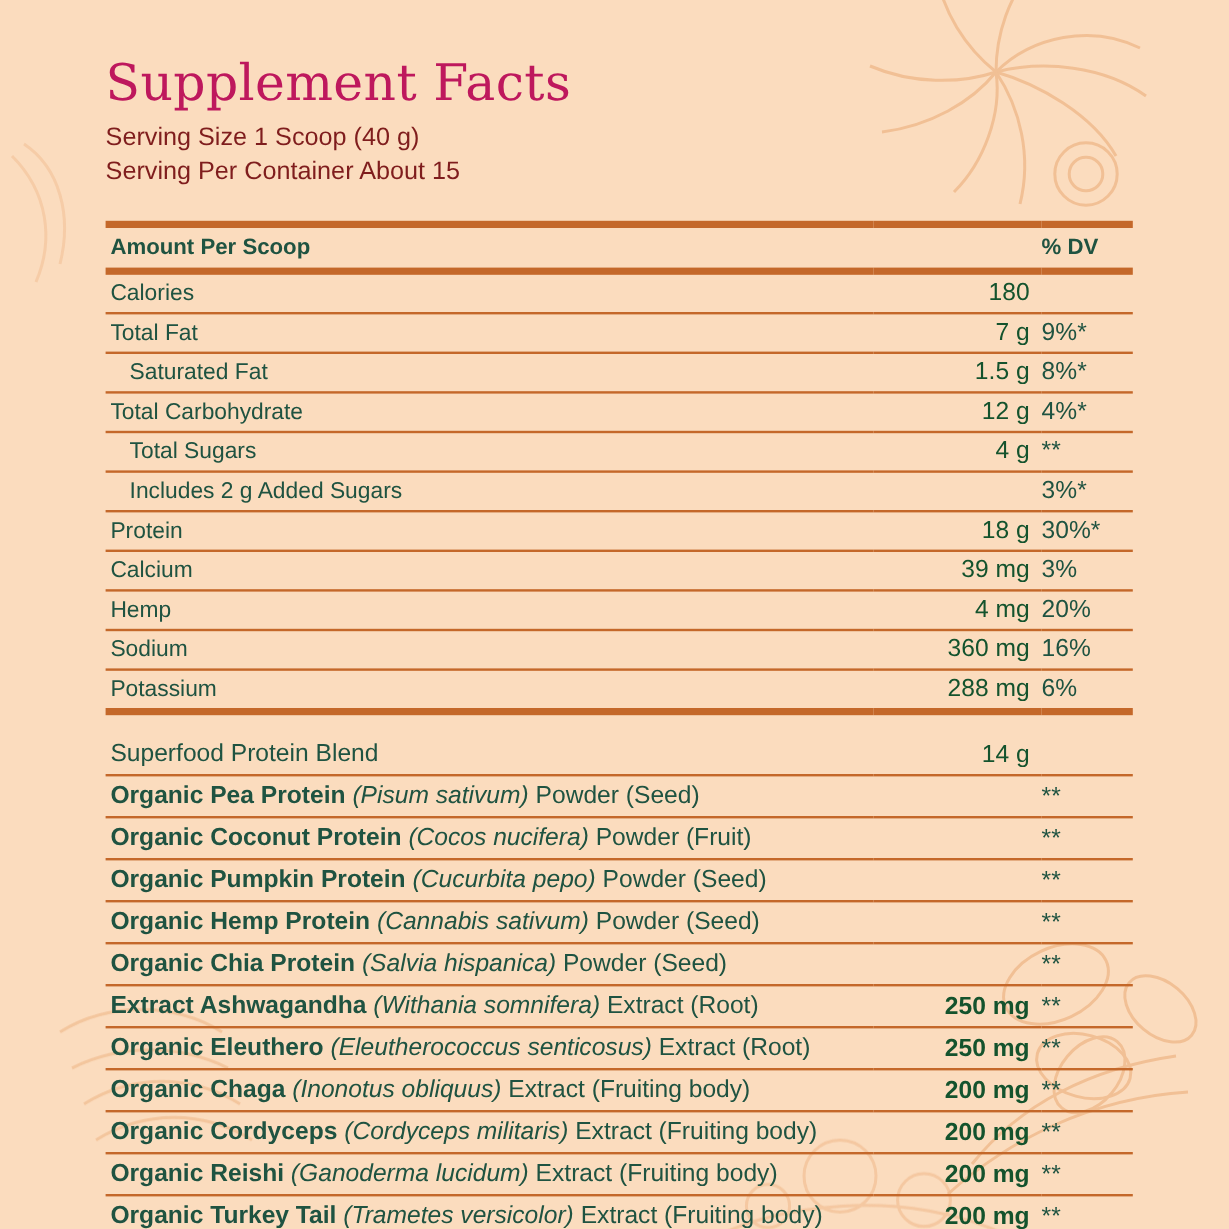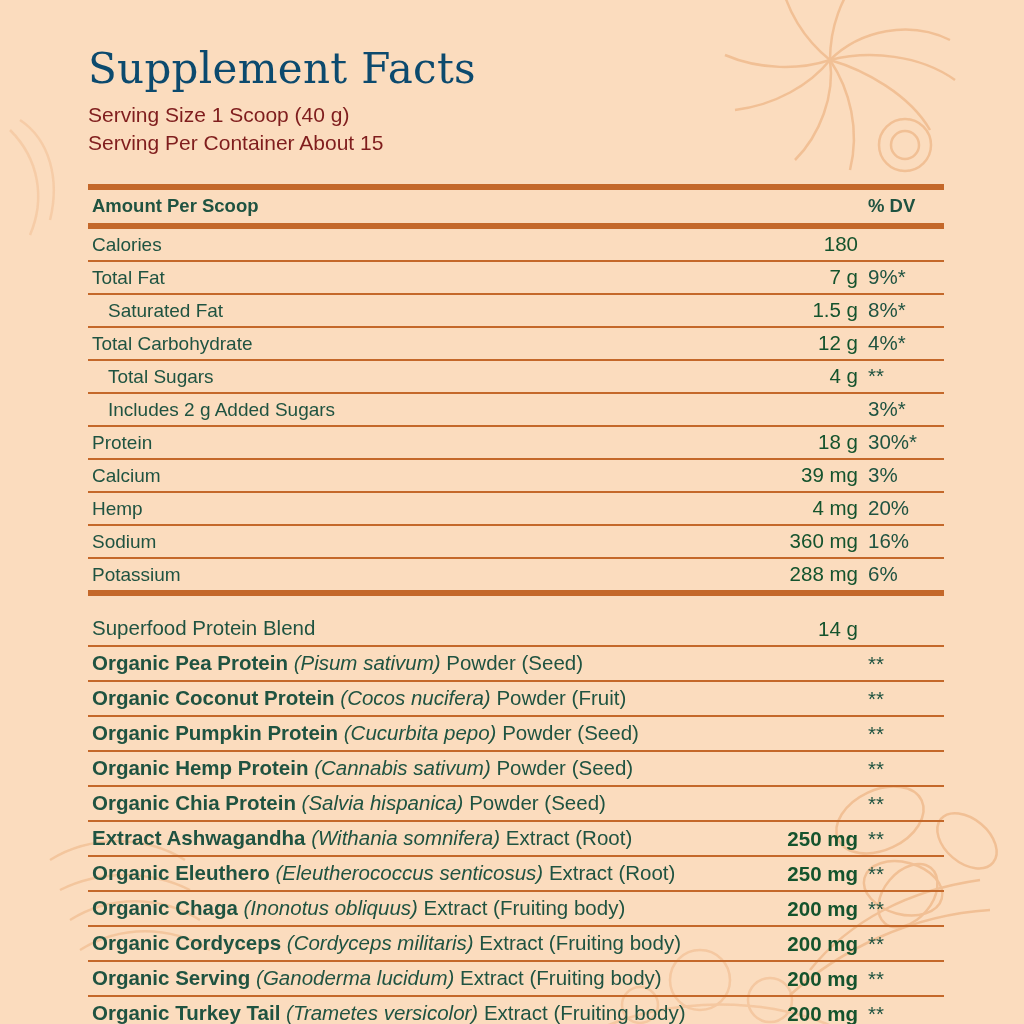--- a/index.html
+++ b/index.html
@@ -22,21 +22,21 @@
   }
   .panel {
     position: relative;
     z-index: 1;
     padding: 44px 80px 0 88px;
     box-sizing: border-box;
   }
   .title {
     font-family: "DejaVu Serif", serif;
     font-size: 42px;
-    color: #0c4a6e;
+    color: #be185d;
     letter-spacing: 0.3px;
     margin: 0 0 8px 0;
     font-weight: 400;
   }
   .serving {
     font-size: 21px;
     color: #7f1d1d;
     line-height: 1.35;
   }
   table.facts {
@@ -353,21 +353,21 @@
         </tr>
       <tr>
         <td class="ing-name"><span class="bold">Organic Cordyceps</span> <span class="latin">(Cordyceps militaris)</span> <span>Extract (Fruiting body)</span></td>
         <td class="c-amt bold">200 mg</td>
         <td class="c-dv">**</td>
       </tr>
       <tr class="rule-thin">
           <td colspan="3"></td>
         </tr>
       <tr>
-        <td class="ing-name"><span class="bold">Organic Serving</span> <span class="latin">(Ganoderma lucidum)</span> <span>Extract (Fruiting body)</span></td>
+        <td class="ing-name"><span class="bold">Organic Reishi</span> <span class="latin">(Ganoderma lucidum)</span> <span>Extract (Fruiting body)</span></td>
         <td class="c-amt bold">200 mg</td>
         <td class="c-dv">**</td>
       </tr>
       <tr class="rule-thin">
           <td colspan="3"></td>
         </tr>
       <tr>
         <td class="ing-name"><span class="bold">Organic Turkey Tail</span> <span class="latin">(Trametes versicolor)</span> <span>Extract (Fruiting body)</span></td>
         <td class="c-amt bold">200 mg</td>
         <td class="c-dv">**</td>

